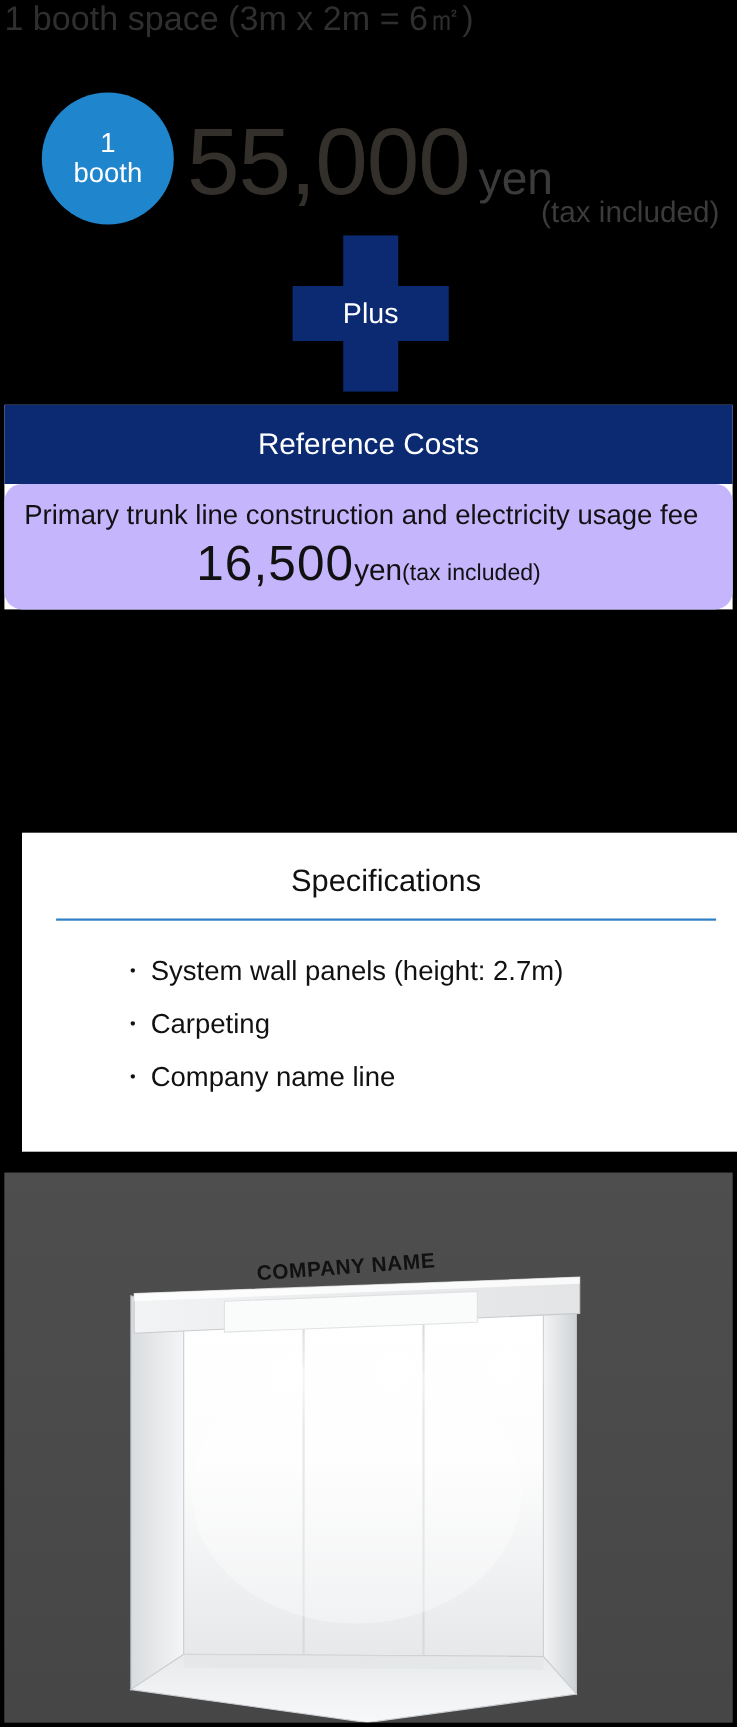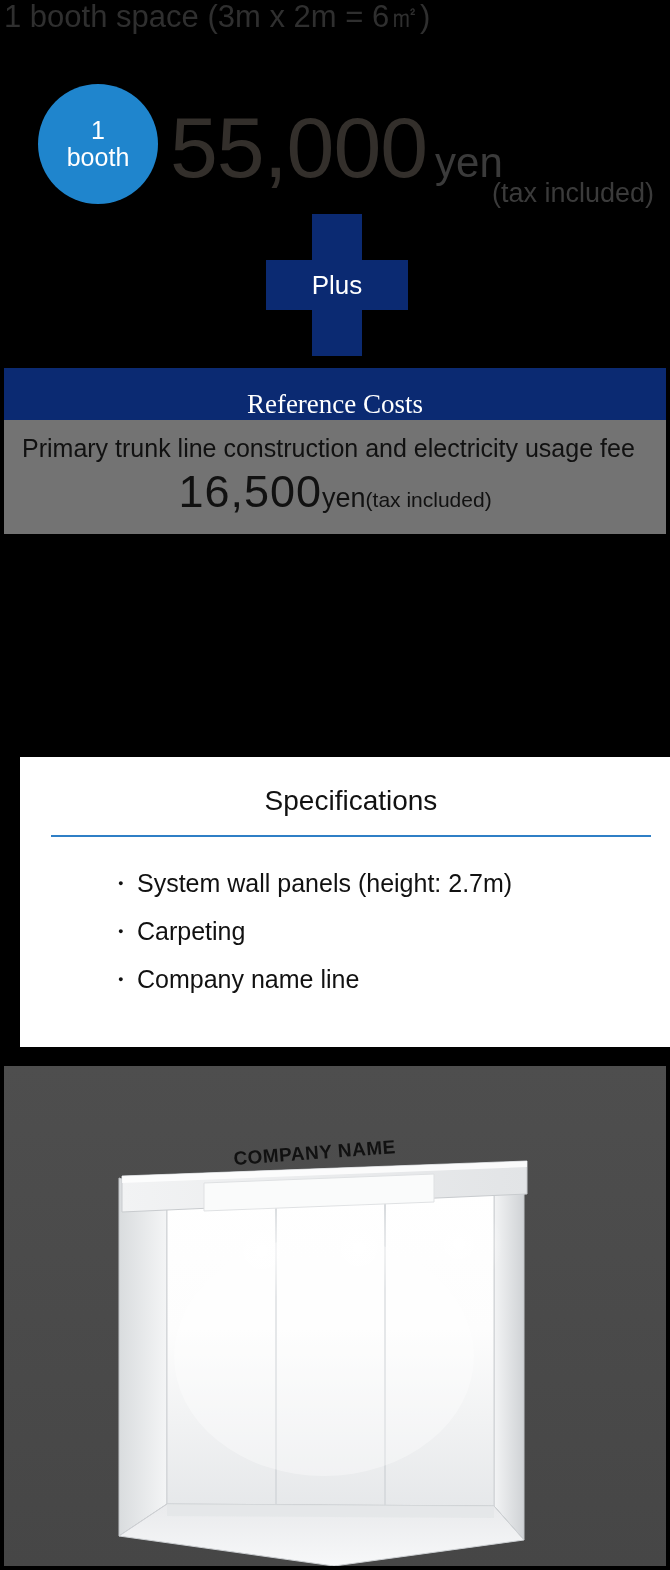--- a/index.html
+++ b/index.html
@@ -119,28 +119,28 @@
     left: 4px;
     top: 368px;
     width: 662px;
     background: #ffffff;
   }
   .ref-header {
     background: #0b2a72;
     color: #ffffff;
     text-align: center;
     font-size: 27px;
-    height: 52px;
+    height: 72px;
     line-height: 72px;
-    font-family: Liberation Serif, serif;
   }
   .ref-body {
-    background: #737373;
+    background: #c4b5fd;
     color: #000000;
     padding: 12px 18px 16px 18px;
+    border-radius: 16px;
   }
   .ref-item-label {
     font-size: 25px;
     line-height: 1.28;
     color: #111111;
   }
   .ref-item-amount {
     text-align: center;
     margin-top: 2px;
     white-space: nowrap;

